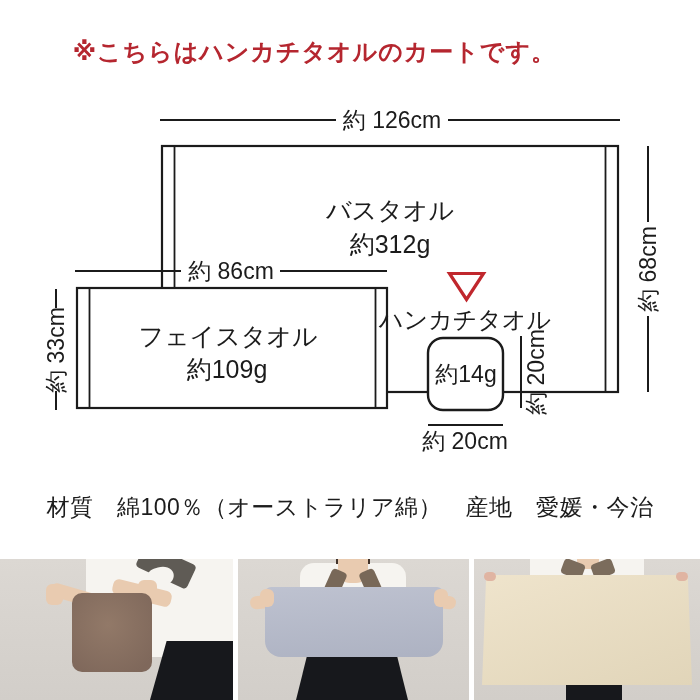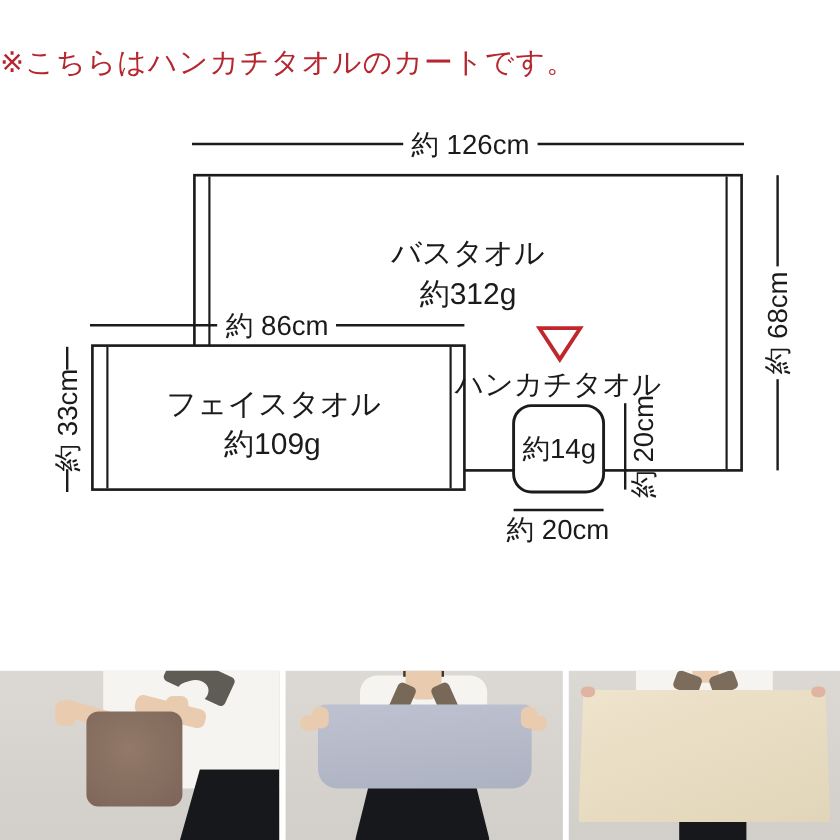--- a/index.html
+++ b/index.html
@@ -4,21 +4,21 @@
 <style>
   html,body{margin:0;padding:0;background:#fff;}
   #stage{
     position:relative;width:700px;height:700px;background:#ffffff;
     font-family:"Liberation Sans","DejaVu Sans",sans-serif;
     overflow:hidden;
   }
   
   #notice{
     position:absolute;top:36px;left:0;width:556px;
-    text-align:left;font-size:24px;font-weight:400;
+    text-align:right;font-size:24px;font-weight:700;
     color:#b5262f;letter-spacing:1px;
   }
   
   #dia{position:absolute;top:0;left:0;}
   #dia text{
     fill:#1b1b1b;font-family:"Liberation Sans","DejaVu Sans",sans-serif;
     font-weight:500;
   }
   .dim-t{font-size:23px;}
   .lbl-t{font-size:25px;}
@@ -98,20 +98,21 @@
     <text class="lbl-t" x="390" y="253" text-anchor="middle">約312g</text>
 
     <text class="lbl-t" x="228" y="345" text-anchor="middle">フェイスタオル</text>
     <text class="lbl-t" x="227" y="378" text-anchor="middle">約109g</text>
 
     <path d="M449.5 273.5 L483.5 273.5 L466.5 299.5 Z" fill="none" stroke="#c0272d" stroke-width="3.2" stroke-linejoin="miter"></path>
     <text x="465" y="328" text-anchor="middle" font-size="24">ハンカチタオル</text>
     <text x="466" y="382" text-anchor="middle" font-size="23">約14g</text>
   </svg>
 
+  <div id="specs">材質　綿100％（オーストラリア綿）　産地　愛媛・今治</div>
 
   <div id="photos">
 
     <div class="photo p1">
       <div class="shirt" style="left:86px;top:0;width:147px;height:98px;border-bottom-left-radius:34px;"></div>
       <div class="scarf" style="left:138px;top:-6px;width:56px;height:26px;transform:rotate(25deg);background:#5f5b55;"></div>
       <div class="shirt" style="left:148px;top:8px;width:26px;height:20px;border-radius:40% 60% 60% 40%;transform:rotate(-18deg);"></div>
       <div class="skirt" style="left:150px;top:82px;width:83px;height:59px;clip-path:polygon(20% 0,100% 0,100% 100%,0 100%);"></div>
       <div class="skin" style="left:50px;top:29px;width:46px;height:14px;transform:rotate(16deg);"></div>
       <div class="skin" style="left:112px;top:26px;width:60px;height:16px;transform:rotate(14deg);"></div>

